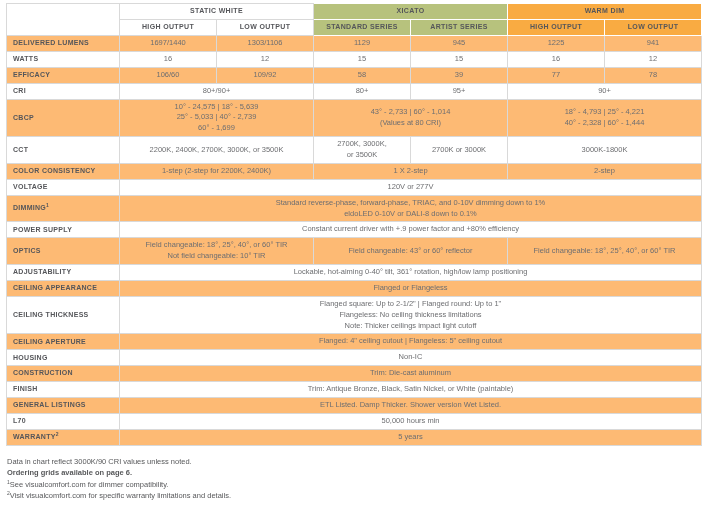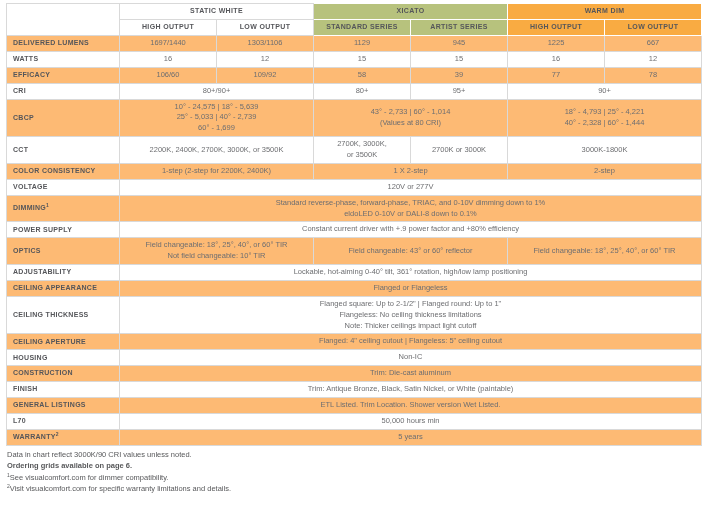--- a/index.html
+++ b/index.html
@@ -29,21 +29,21 @@
   tbody tr{height:15px}
   tbody th{
     text-align:left;font-weight:bold;color:#55565a;
     font-size:7px;letter-spacing:.04em;padding-left:6px;
   }
   tbody tr.alt th, tbody tr.alt td{background:#fdba74}
   tbody th sup, .footnotes sup{
     font-size:5px;vertical-align:super;line-height:0;
   }
   .footnotes{
-    padding:3px 0 0 1px;font-size:7.5px;color:#58595b;
+    padding:10px 0 0 1px;font-size:7.5px;color:#58595b;
   }
   .footnotes .line{line-height:1.55}
   .footnotes .line.bold{font-weight:bold}
 </style>
 </head>
 <body>
 
 <div class="page">
   <table>
     <colgroup>
@@ -72,21 +72,21 @@
         </tr>
       </thead>
     <tbody>
         <tr class="alt">
           <th>DELIVERED LUMENS</th>
           <td colspan="1">1697/1440</td>
           <td colspan="1">1303/1106</td>
           <td colspan="1">1129</td>
           <td colspan="1">945</td>
           <td colspan="1">1225</td>
-          <td colspan="1">667</td>
+          <td colspan="1">941</td>
         </tr>
         <tr>
           <th>WATTS</th>
           <td colspan="1">16</td>
           <td colspan="1">12</td>
           <td colspan="1">15</td>
           <td colspan="1">15</td>
           <td colspan="1">16</td>
           <td colspan="1">12</td>
         </tr>
@@ -175,21 +175,21 @@
         <tr class="alt">
           <th>CONSTRUCTION</th>
           <td colspan="6">Trim: Die-cast aluminum</td>
         </tr>
         <tr>
           <th>FINISH</th>
           <td colspan="6">Trim: Antique Bronze, Black, Satin Nickel, or White (paintable)</td>
         </tr>
         <tr class="alt">
           <th>GENERAL LISTINGS</th>
-          <td colspan="6">ETL Listed. Trim Location. Shower version Wet Listed.</td>
+          <td colspan="6">ETL Listed. Damp Thicker. Shower version Wet Listed.</td>
         </tr>
         <tr>
           <th>L70</th>
           <td colspan="6">50,000 hours min</td>
         </tr>
         <tr class="alt">
           <th>WARRANTY<sup>2</sup></th>
           <td colspan="6">5 years</td>
         </tr>
       </tbody>

